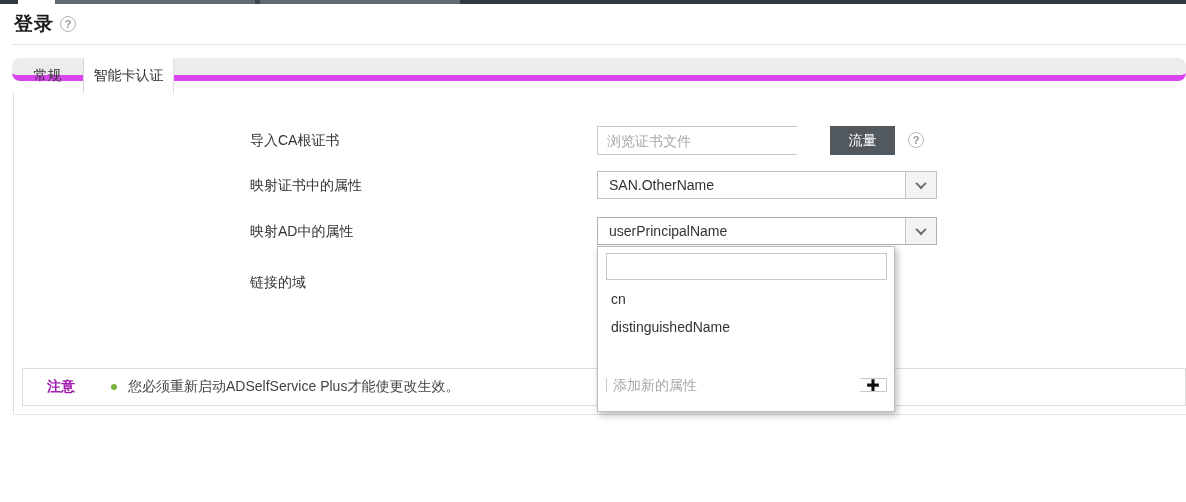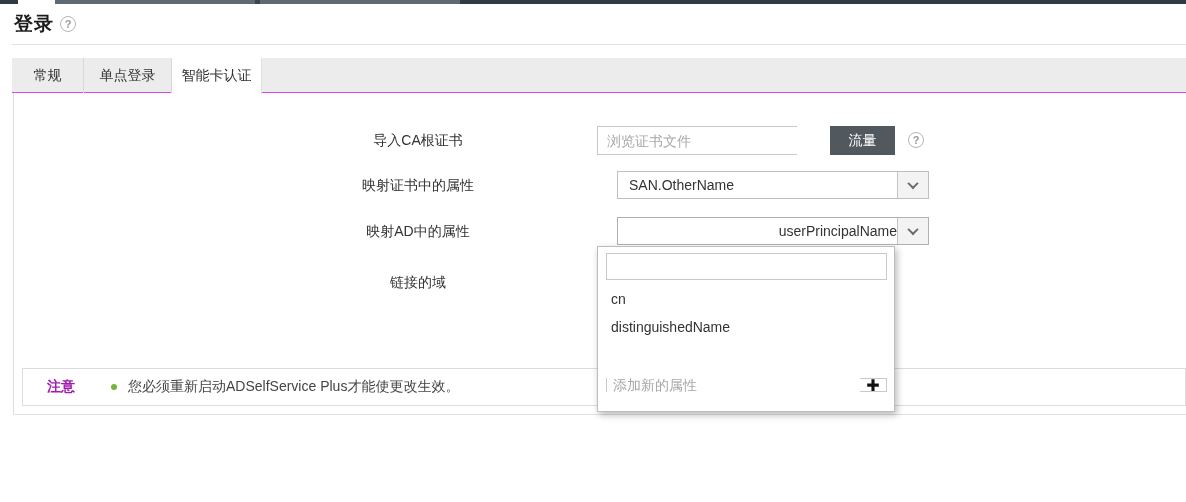--- a/index.html
+++ b/index.html
@@ -12,50 +12,50 @@
 
   
   .page-title { position:absolute; top:11px; left:14px; font-size:19px; font-weight:bold; color:#1b1b1b; letter-spacing:1px;text-align:center; }
   .qicon { display:inline-flex; align-items:center; justify-content:center;
            width:16px; height:16px; border:1px solid #b5b5b5; border-radius:50%;
            color:#9a9a9a; font-size:11px; font-weight:bold; background:#fff; }
   .title-help { position:absolute; top:16px; left:60px; }
   .title-rule { position:absolute; top:44px; left:12px; width:1174px; height:1px; background:#e2e2e2; }
 
   
-  .tabbar { position:absolute; top:58px; left:12px; width:1174px; height:35px;
-            background:#ececec; border-bottom:1px solid #d946ef; display:flex; }
+  .tabbar { position:absolute; top:58px; left:12px; width:1174px; height:23px;
+            background:#ececec; border-bottom:6px solid #d946ef; display:flex;border-radius:8px; }
   .tab { height:35px; line-height:35px; text-align:center; font-size:14px; color:#333;
          border-right:1px solid #d8d8d8; cursor:pointer; }
   .tab.t1 { width:72px; } .tab.t2 { width:88px; } 
   .tab.active { width:90px; background:#ffffff; height:36px; border-right:1px solid #e0e0e0; border-left:none; position:relative; z-index:1; }
 
   
   .panel-left   { position:absolute; left:13px; top:93px; width:1px; height:321px; background:#dedede; }
   .panel-bottom { position:absolute; left:13px; top:414px; width:1173px; height:1px; background:#e3e3e3; }
 
   
-  .flabel { position:absolute; left:250px; width:336px; text-align:center; font-size:14px; color:#333; }
+  .flabel { position:absolute; left:250px; width:336px; text-align:left; font-size:14px; color:#333; }
   .row1-label { top:126px; height:29px; line-height:29px; }
   .row2-label { top:171px; height:28px; line-height:28px; }
   .row3-label { top:217px; height:28px; line-height:28px; }
   .row4-label { top:268px; height:28px; line-height:28px; }
 
   .file-input { position:absolute; left:597px; top:126px; width:200px; height:29px;
                 border:1px solid #c9c9c9; border-right:none; padding:0 9px; font-size:14px; color:#701a75;
                 font-family:"Liberation Sans","DejaVu Sans",sans-serif; outline:none; }
   .file-input::placeholder { color:#a8a8a8; opacity:1; }
   .browse-btn { position:absolute; left:830px; top:126px; width:65px; height:29px;
                 background:#51585e; color:#ffffff; border:none; font-size:14px; cursor:pointer;
                 font-family:"Liberation Sans","DejaVu Sans",sans-serif; }
   .row1-help { position:absolute; left:908px; top:132px; }
 
-  .selbox { position:absolute; left:617px; width:312px; height:28px; background:#fff;
-            border:1px solid #bfbfbf; display:flex; align-items:center; cursor:pointer; }
-  .selbox.r2 { top:171px; } .selbox.r3 { top:217px; border-color:#b0b0b0;text-align:right; }
+  .selbox { position:absolute; left:597px; width:340px; height:28px; background:#fff;
+            border:1px solid #bfbfbf; display:flex; align-items:center; cursor:pointer;gap:32px; }
+  .selbox.r2 { top:171px; } .selbox.r3 { top:217px; border-color:#b0b0b0; }
   .sel-value { flex:1; padding-left:11px; font-size:14px; color:#333; white-space:nowrap; overflow:hidden; }
   .sel-caret { width:31px; height:100%; background:#f3f3f3; border-left:1px solid #c4c4c4;
                display:flex; align-items:center; justify-content:center; }
   .chev { width:8px; height:8px; border-right:2px solid #6d6d6d; border-bottom:2px solid #6d6d6d;
           transform:rotate(45deg) translate(-1px,-1px); }
 
   
   .dropdown { position:absolute; left:597px; top:246px; width:298px; height:166px;
               background:#ffffff; border:1px solid #bdbdbd; box-shadow:2px 3px 7px rgba(0,0,0,0.28);
               z-index:10; }
@@ -88,21 +88,20 @@
   <div class="seg" style="left:260px;width:200px;background:#5d6a74;"></div>
   <div class="seg" style="left:460px;width:726px;background:#2f3a42;"></div>
 </div>
 
 <h1 class="page-title">登录</h1>
 <span class="qicon title-help">?</span>
 <div class="title-rule"></div>
 
 <div class="tabbar">
   <div class="tab t1">常规</div>
-  <div class="tab t2">单点登录</div>
   <div class="tab active">智能卡认证</div>
 </div>
 
 <div class="panel-left"></div>
 <div class="panel-bottom"></div>
 
 <div class="flabel row1-label">导入CA根证书</div>
 <input class="file-input" type="text" placeholder="浏览证书文件" style="">
 <button class="browse-btn">流量</button>
 <span class="qicon row1-help">?</span>

